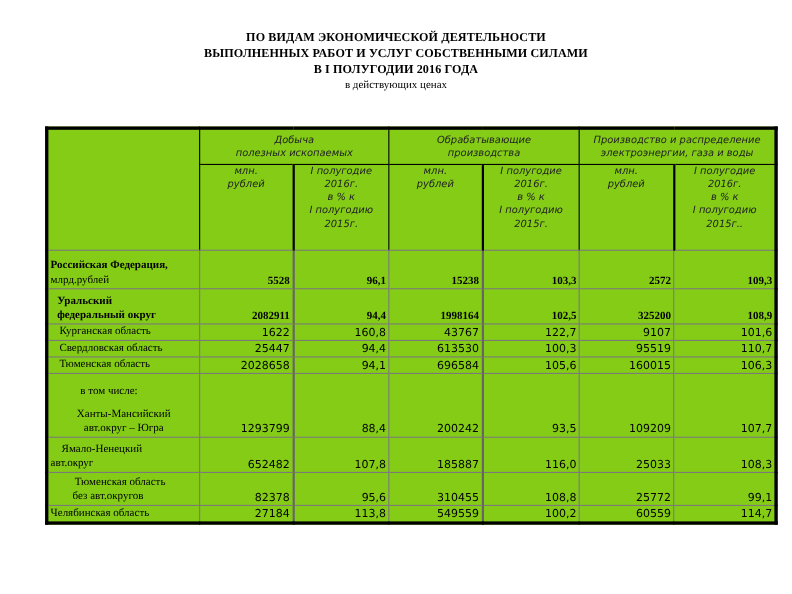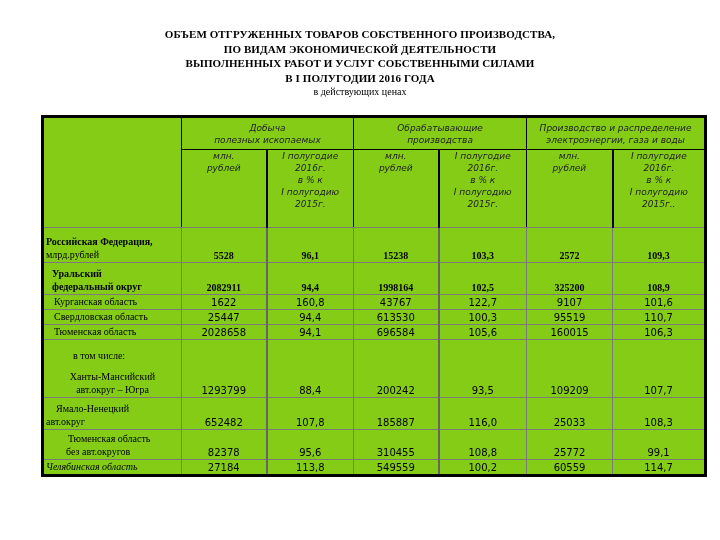--- a/index.html
+++ b/index.html
@@ -8,32 +8,31 @@
   .title { position:absolute; top:27px; left:0; width:720px; text-align:center; }
   .title .t { font-weight:bold; font-size:11px; line-height:14.5px; letter-spacing:0.1px; }
   .title .sub { font-size:10px; line-height:13px; }
   table.data { position:absolute; left:41px; top:115px; width:663px; height:358px;
       border-collapse:collapse; background:#84cc16; border:3px solid #000; table-layout:fixed; }
   table.data td { border:1px solid #7a7a7a; padding:0 2px; font-size:10px; }
   .hdr { font-family:"DejaVu Sans", sans-serif; font-style:italic; font-size:9px !important;
          text-align:center; vertical-align:top; line-height:12px; color:#222; }
   .hgroup { border-bottom:1px solid #000 !important; border-right:1px solid #000 !important; padding-top:4px !important; }
   .sub-l { border-right:2px solid #000 !important; }
-  .num { text-align:center; vertical-align:bottom; font-family:"DejaVu Sans", sans-serif; font-size:9.5px; padding-bottom:1px !important; }
+  .num { text-align:right; vertical-align:bottom; font-family:"DejaVu Sans", sans-serif; font-size:9.5px; padding-bottom:1px !important; }
   .bold { font-weight:bold; font-family:"Liberation Serif", serif; font-size:10.5px; }
   .name { font-family:"Liberation Serif", serif; font-size:10.5px; vertical-align:bottom; line-height:13px; padding-bottom:1px !important; }
   .bold-name { font-weight:bold; }
   .thick-top td { border-top:2px solid #6b6b6b; }
   .col-div { border-right:2px solid #666 !important; }
 </style>
 </head>
 <body>
 
 <div class="title">
-  <div class="t">ОБЪЕМ ОТГРУЖЕННЫХ ТОВАРОВ СОБСТВЕННОГО ПРОИЗВОДСТВА,</div>
   <div class="t">ПО ВИДАМ ЭКОНОМИЧЕСКОЙ ДЕЯТЕЛЬНОСТИ</div>
   <div class="t">ВЫПОЛНЕННЫХ РАБОТ И УСЛУГ СОБСТВЕННЫМИ СИЛАМИ</div>
   <div class="t">В I ПОЛУГОДИИ 2016 ГОДА</div>
   <div class="sub">в действующих ценах</div>
 </div>
 
 <table class="data">
   <colgroup>
     <col style="width:139px">
       <col style="width:85px">
@@ -185,21 +184,21 @@
     </td>
     <td class="num col-div">82378</td>
     <td class="num">95,6</td>
     <td class="num col-div">310455</td>
     <td class="num">108,8</td>
     <td class="num">25772</td>
     <td class="num">99,1</td>
   </tr>
 
   <tr style="height:14px">
-    <td class="name" style="font-style:italic;">Челябинская область</td>
+    <td class="name" style="">Челябинская область</td>
     <td class="num col-div">27184</td>
     <td class="num">113,8</td>
     <td class="num col-div">549559</td>
     <td class="num">100,2</td>
     <td class="num">60559</td>
     <td class="num">114,7</td>
   </tr>
 </tbody>
   </table>
 

